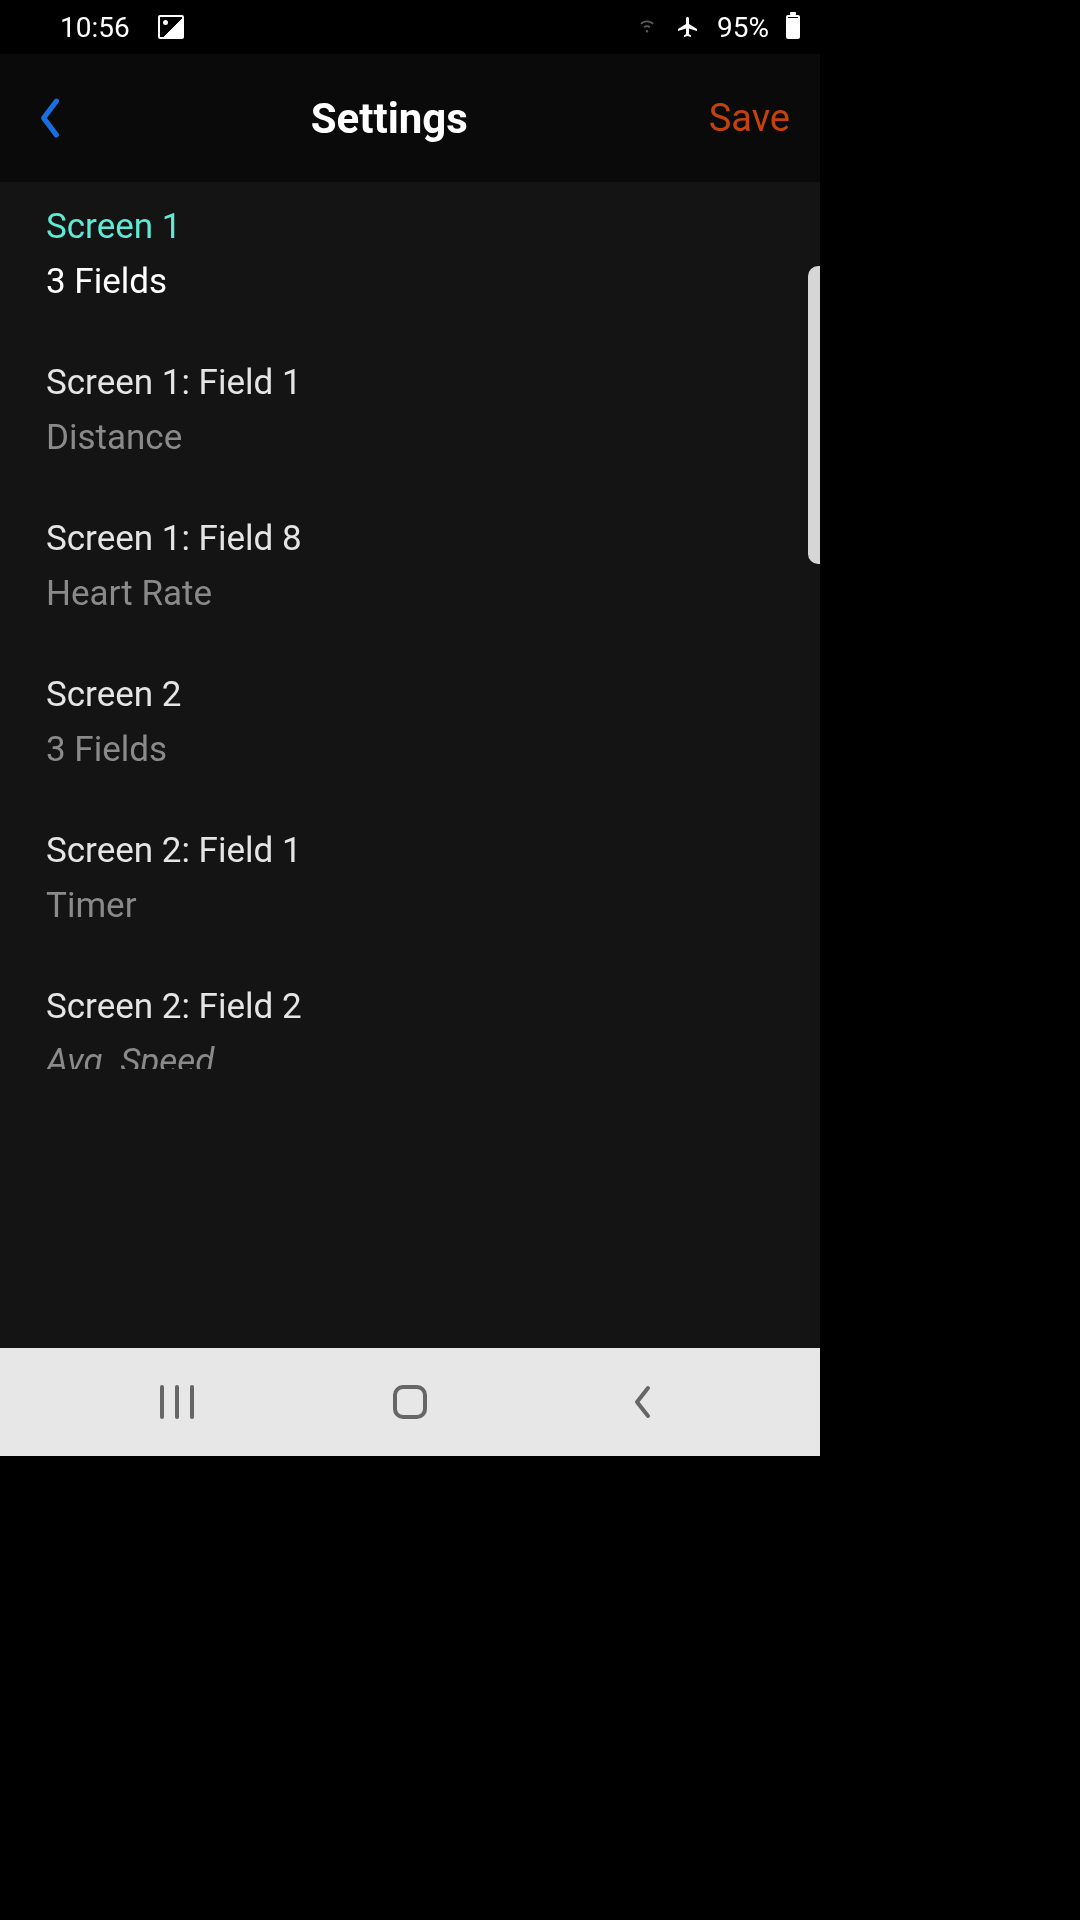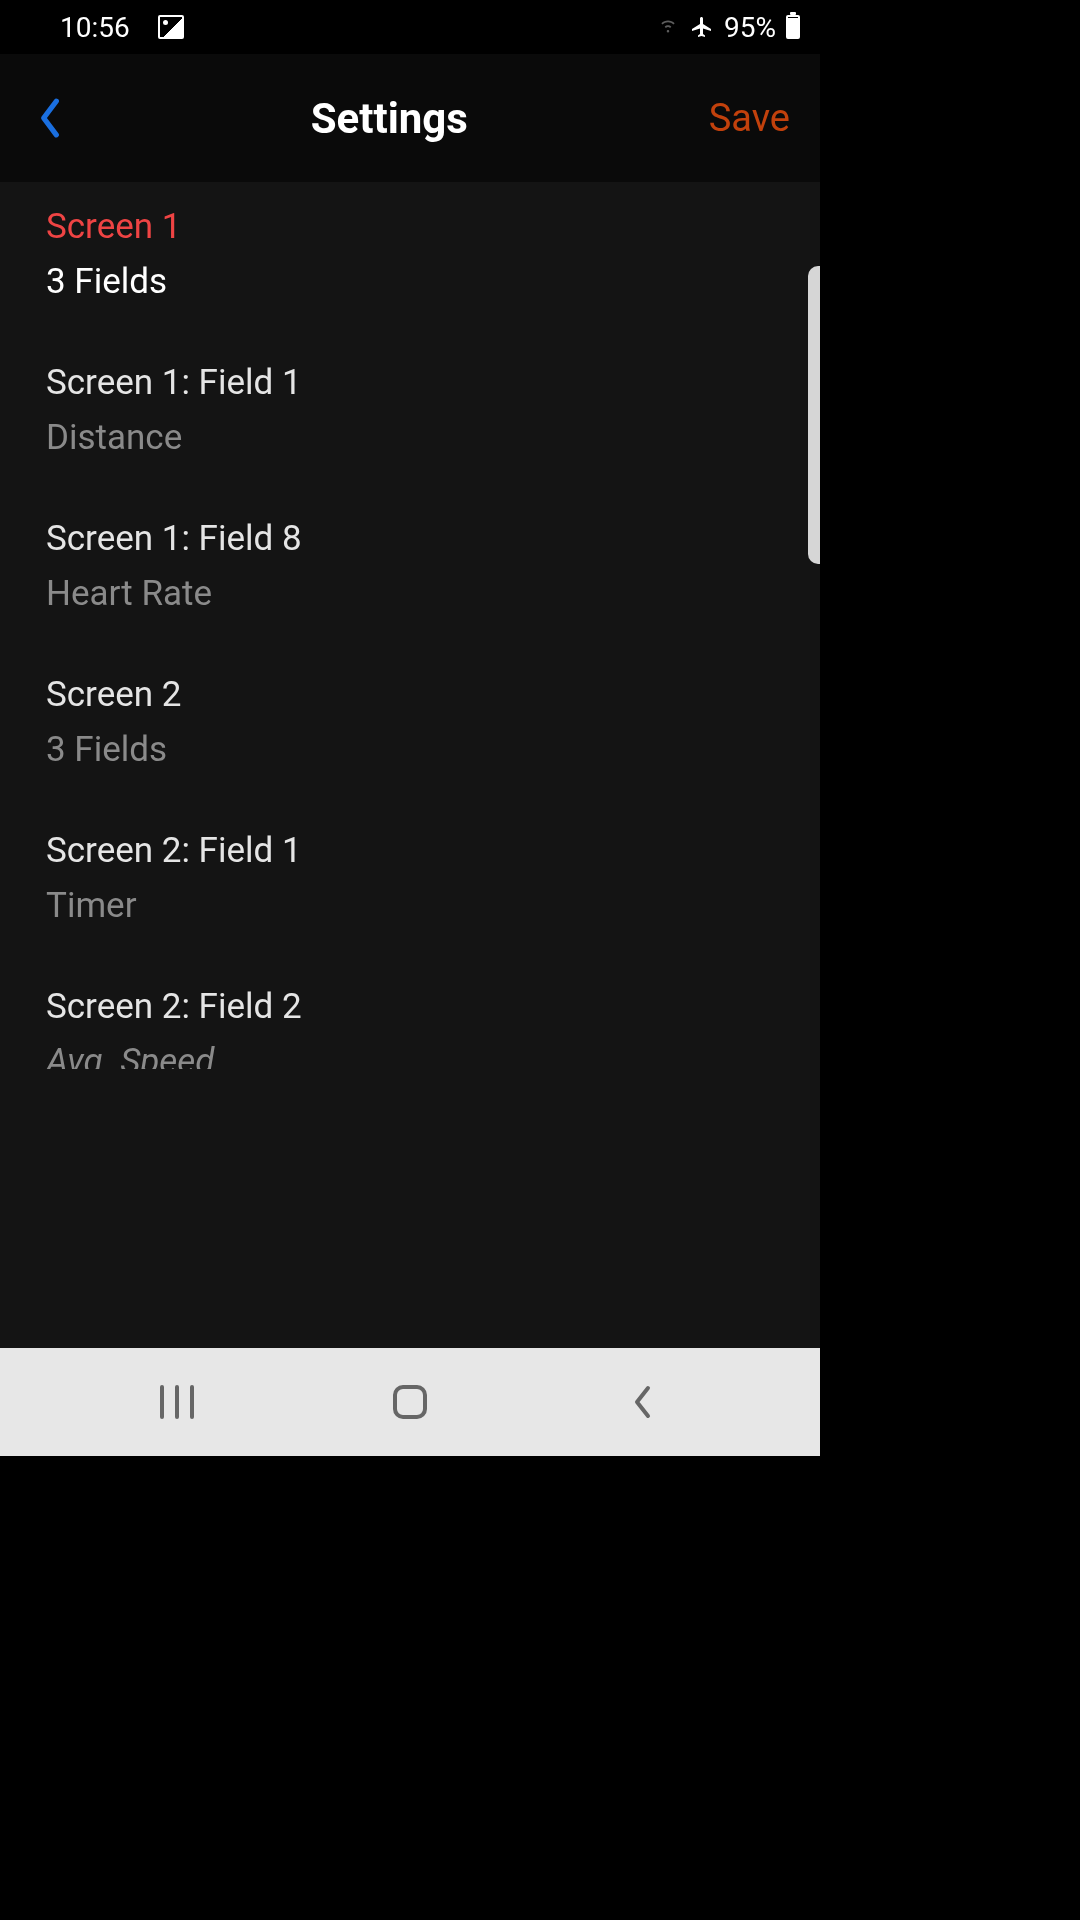--- a/index.html
+++ b/index.html
@@ -24,21 +24,21 @@
     display: flex;
     align-items: center;
     gap: 28px;
     font-size: 28px;
     font-weight: 400;
     padding-left: 40px;
   }
   .status-right {
     display: flex;
     align-items: center;
-    gap: 10px;
+    gap: 17px;
     font-size: 28px;
   }
   .icon-image {
     width: 26px;
     height: 24px;
     border: 2px solid #fff;
     border-radius: 2px;
     position: relative;
     background: linear-gradient(135deg, transparent 55%, #fff 55%);
   }
@@ -113,21 +113,21 @@
   .content {
     background: #141414;
     height: calc(1456px - 54px - 128px - 108px);
     overflow: hidden;
     padding-left: 46px;
     padding-top: 24px;
   }
   .row {
     margin-bottom: 60px;
   }
-  .row.first .row-title { color: #ef4444; font-size: 35px; font-weight: 400; }
+  .row.first .row-title { color: #5eead4; font-size: 35px; font-weight: 400; }
   .row.first .row-sub { color: #fff; font-size: 35px; margin-top: 14px; }
   .row-title { color: #e5e5e5; font-size: 35px; font-weight: 400; }
   .row-sub { color: #8a8a8a; font-size: 35px; margin-top: 14px; font-weight: 400; }
   .row.partial { margin-bottom: 0; }
   .row.partial .row-sub { 
     overflow: hidden; 
     height: 28px;
     font-style: italic;
   }
 

